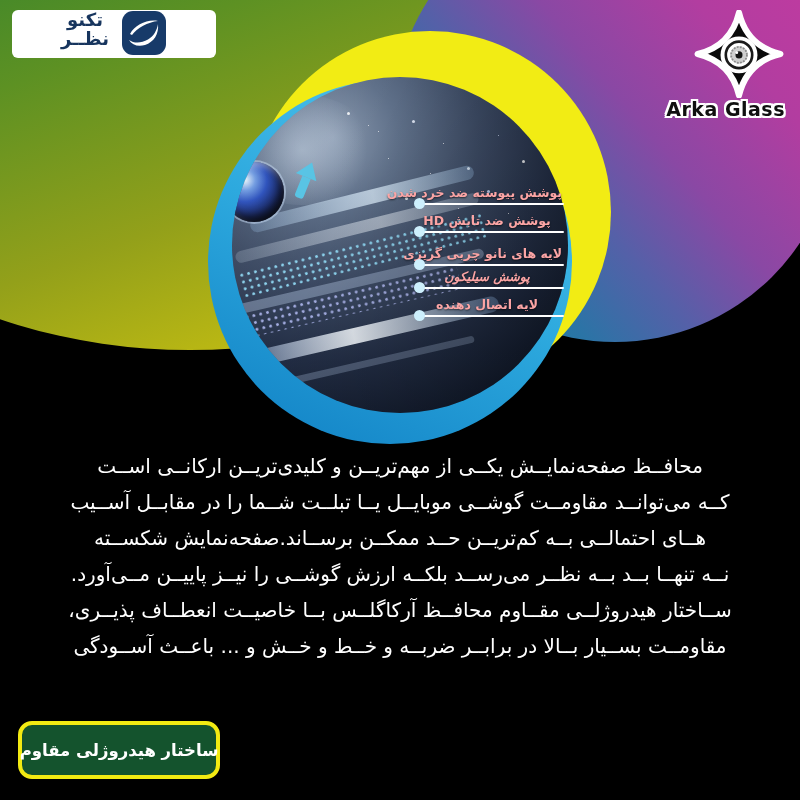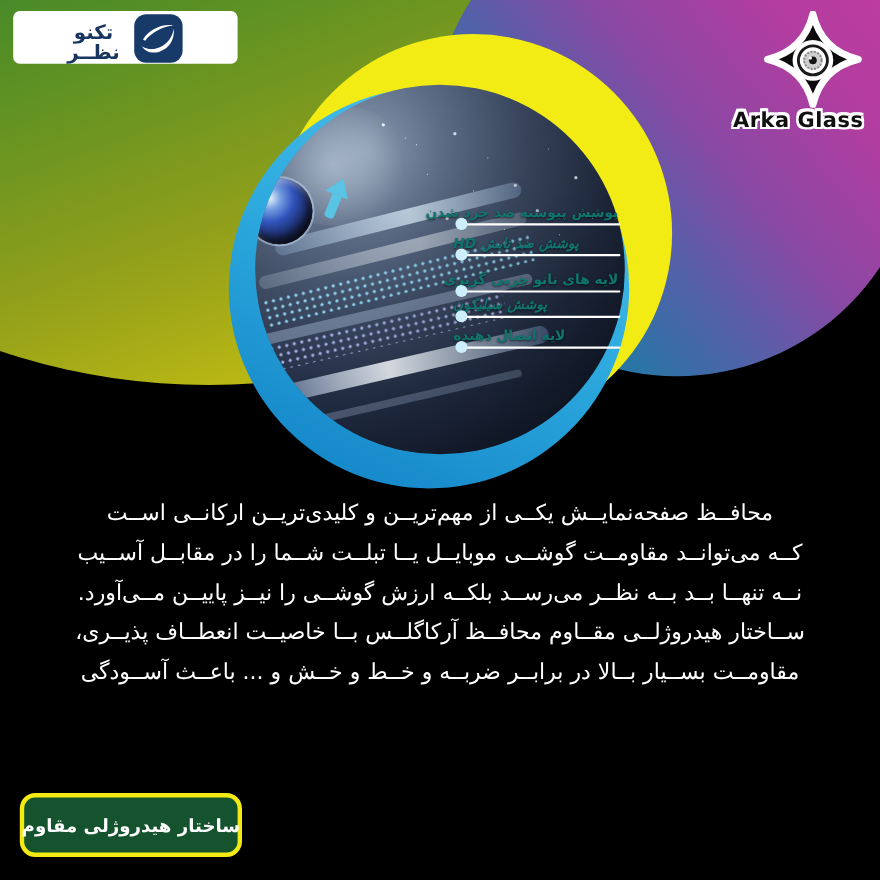--- a/index.html
+++ b/index.html
@@ -70,31 +70,31 @@
     position:absolute;left:-8px;top:85px;width:60px;height:60px;border-radius:50%;
     background:radial-gradient(circle at 35% 30%,#d6e7f5 3%,#6f9ae0 18%,#2a4fbb 38%,#122055 65%,#05080f 92%);
     box-shadow:inset -3px -5px 8px rgba(0,0,0,.7),inset 3px 4px 6px rgba(255,255,255,.45),0 0 0 2px rgba(190,210,235,.55);
   }
   .arrow-up{position:absolute;left:62px;top:84px;transform:rotate(22deg);}
   .arrow-up .head{width:0;height:0;border-left:11px solid transparent;border-right:11px solid transparent;border-bottom:16px solid #56c3e4;}
   .arrow-up .stem{width:9px;height:22px;background:#56c3e4;margin:0 auto;border-radius:0 0 3px 3px;}
   
   .layer-row{position:absolute;right:238px;width:150px;height:21px;z-index:10;}
   .layer-row .txt{
-    position:absolute;right:0;bottom:5px;width:100%;direction:rtl;text-align:left;
-    color:#0f766e;font-size:12.5px;font-weight:bold;white-space:nowrap;
+    position:absolute;right:0;bottom:5px;width:100%;direction:rtl;text-align:center;
+    color:#fca5a5;font-size:12.5px;font-weight:bold;white-space:nowrap;
     text-shadow:0 1px 2px rgba(0,0,0,.6);
   }
   .layer-row .line{position:absolute;left:8px;right:-2px;bottom:0;height:2.5px;background:#fff;border-radius:2px;}
   .layer-row .dot{position:absolute;left:2px;bottom:-4px;width:11px;height:11px;border-radius:50%;background:#cdeffc;}
-  .lr1{top:184px;} .lr2{top:212px;font-style:italic;} .lr3{top:245px;} .lr4{top:268px;font-style:italic;} .lr5{top:296px;}
+  .lr1{top:184px;} .lr2{top:212px;} .lr3{top:245px;} .lr4{top:268px;font-style:italic;} .lr5{top:296px;}
   
   .pill-logo{
     position:absolute;left:12px;top:10px;width:204px;height:48px;border-radius:6px;
-    background:#fff;z-index:20;display:flex;align-items:flex-end;justify-content:center;gap:12px;
+    background:#fff;z-index:20;display:flex;align-items:flex-start;justify-content:center;gap:12px;
   }
   .pill-name{display:flex;flex-direction:column;align-items:center;color:#17355e;
     font-weight:bold;font-size:18px;line-height:19px;direction:rtl;}
   .arka-logo{position:absolute;left:655px;top:10px;width:130px;z-index:20;text-align:right;}
   .arka-name{
     margin-top:-4px;color:#101010;font-weight:bold;font-size:19px;letter-spacing:.5px;
     text-shadow:-2px -2px 0 #fff,2px -2px 0 #fff,-2px 2px 0 #fff,2px 2px 0 #fff,
       0 -2px 0 #fff,0 2px 0 #fff,-2px 0 0 #fff,2px 0 0 #fff;
   }
   
@@ -184,20 +184,21 @@
     <circle cx="50" cy="51" r="9" fill="none" stroke="#8a8a8a" stroke-width="2" stroke-dasharray="2 1.6"></circle>
     <circle cx="50" cy="51" r="4" fill="#141414"></circle>
     <circle cx="47.5" cy="48.5" r="1.6" fill="#ffffff"></circle>
   </svg>
   <div class="arka-name">Arka Glass</div>
 </div>
 
 <div class="paragraph">
   <div class="pline">محافــظ صفحه‌نمایــش یکــی از مهم‌تریــن و کلیدی‌تریــن ارکانــی اســت</div>
   <div class="pline">کــه می‌توانــد مقاومــت گوشــی موبایــل یــا تبلــت شــما را در مقابــل آســیب</div>
+  <div class="pline">هــای احتمالــی بــه کم‌تریــن حــد ممکــن برســاند.صفحه‌نمایش شکســته</div>
   <div class="pline">نــه تنهــا بــد بــه نظــر می‌رســد بلکــه ارزش گوشــی را نیــز پاییــن مــی‌آورد.</div>
   <div class="pline">ســاختار هیدروژلــی مقــاوم محافــظ آرکاگلــس بــا خاصیــت انعطــاف پذیــری،</div>
   <div class="pline">مقاومــت بســیار بــالا در برابــر ضربــه و خــط و خــش و ... باعــث آســودگی</div>
 </div>
 
 <div class="badge">
   <span>ساختار هیدروژلی مقاوم</span>
 </div>
 
 </body></html>

